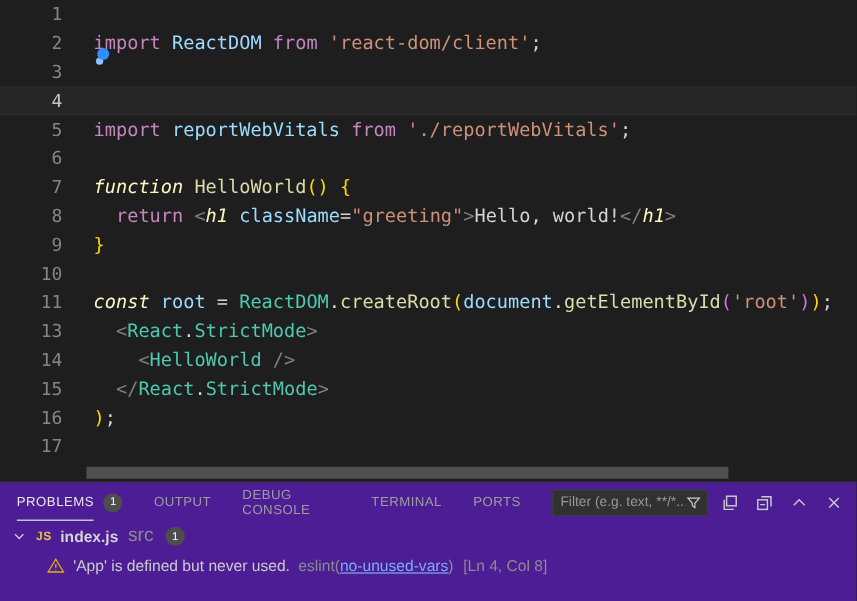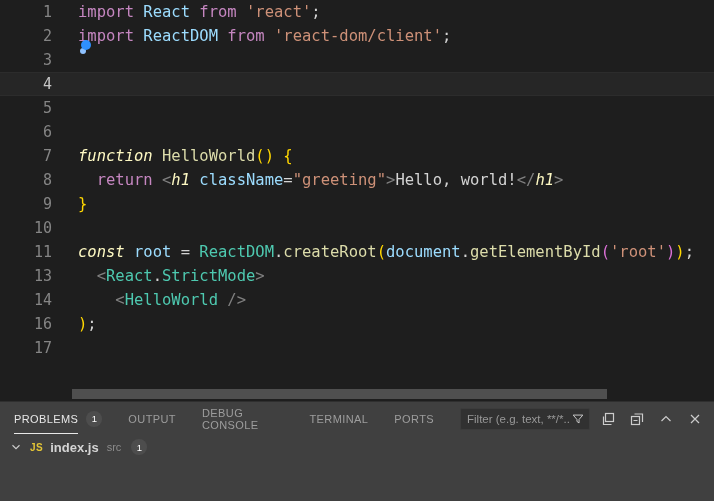--- a/index.html
+++ b/index.html
@@ -23,70 +23,71 @@
   .tk-g { color:#ffd700; } 
   .tk-m { color:#da70d6; } 
   .tk-w { color:#d4d4d4; } 
   .tk-a { color:#808080; } 
   .squiggle { text-decoration:underline wavy #d7ba3d; text-decoration-thickness:1px; text-underline-offset:4px; }
   .cursor { display:inline-block; width:2px; height:18px; background:#aeafad; vertical-align:-4px; margin-left:1px; }
   .presence-dot { position:absolute; left:81px; top:40px; width:10px; height:10px; border-radius:50%; background:#2f8fff; box-shadow:-3px 6px 0 -2px #8fc2ff; }
   .hscrollbar { position:absolute; left:72px; bottom:2px; width:535px; height:10px; background:#4f4f4f; }
 
   
-  .panel { height:100px; background:#404040; border-top:1px solid #2f2f2f; }
+  .panel { height:100px; background:#4c1d95; border-top:1px solid #2f2f2f; }
   .tabbar { display:flex; align-items:center; height:33px; padding:0 8px 0 14px; }
   .tab { display:flex; align-items:center; margin-right:26px; cursor:pointer; }
   .tab-label { color:#9d9d9d; font-size:11px; letter-spacing:.4px; padding:9px 0 8px; border-bottom:1px solid transparent; }
   .tab.active .tab-label { color:#e7e7e7; border-bottom-color:#e7e7e7; }
   .badge { display:inline-flex; align-items:center; justify-content:center; min-width:16px; height:16px; padding:0 4px; border-radius:10px; background:#4d4d4d; color:#ffffff; font-size:9.5px; margin-left:8px; }
   .tab-right { margin-left:auto; display:flex; align-items:center; gap:7px; }
   .filter-box { display:flex; align-items:center; width:130px; height:22px; background:#313131; border:1px solid #3c3c3c; border-radius:2px; padding:0 4px 0 6px; }
   .filter-box input { flex:1; min-width:0; background:transparent; border:none; outline:none; color:#cccccc; font-size:11.5px; font-family:"Liberation Sans",sans-serif; }
   .filter-box input::placeholder { color:#989898; }
   .icon-btn { width:22px; height:22px; display:flex; align-items:center; justify-content:center; border-radius:4px; cursor:pointer; }
   .icon-btn svg { stroke:#cccccc; fill:none; stroke-width:1.2; }
   .filter-box svg { stroke:#cccccc; fill:none; stroke-width:1.1; flex:none; }
 
   
   .prob-file { display:flex; align-items:center; height:24px; padding-left:8px; font-size:13px; color:#cccccc; cursor:pointer;text-align:center; }
   .tree-chev { width:16px; height:16px; display:flex; align-items:center; justify-content:center; }
   .tree-chev svg { stroke:#cccccc; fill:none; stroke-width:1.3; }
   .js-icon { color:#e3c535; font-size:10px; font-weight:bold; margin:0 7px 0 6px; letter-spacing:.5px; }
   .file-name { color:#d4d4d4;font-weight:bold; }
-  .file-path { color:#8c8c8c; margin-left:8px; font-size:11px; }
+  .file-path { color:#8c8c8c; margin-left:8px; font-size:16px; }
   .prob-file .badge { margin-left:10px; }
   .prob-item { display:flex; align-items:center; height:25px; padding-left:39px; font-size:13px; color:#cccccc; cursor:pointer; }
   .warn-icon { display:flex; margin-right:7px; }
   .warn-icon svg { stroke:#ddb100; fill:none; stroke-width:1.2; }
   .prob-msg { color:#cccccc; }
   .prob-src { color:#8c8c8c; margin-left:7px; }
   .prob-link { color:#7cacf8; text-decoration:underline; cursor:pointer; }
   .prob-loc { color:#8c8c8c; margin-left:8px; }
 </style>
 </head>
 <body>
 
 <div class="screen">
 
   <div class="editor">
     <div>
-        <div class="line"><div class="gutter">1</div><div class="code"><span class="tk-p">import </span><span class="tk-v">React</span><span class="tk-w"> </span><span class="tk-p">from </span><span class="tk-s">'react'</span><span class="tk-w">;</span></div></div>
+        <div class="line"><div class="gutter">1</div></div>
         <div class="line"><div class="gutter">2</div><div class="code"><span class="tk-p">import </span><span class="tk-v">ReactDOM</span><span class="tk-w"> </span><span class="tk-p">from </span><span class="tk-s">'react-dom/client'</span><span class="tk-w">;</span></div></div>
         <div class="line"><div class="gutter">3</div></div>
         <div class="line current"><div class="gutter">4</div></div>
-        <div class="line"><div class="gutter">5</div></div>
+        <div class="line"><div class="gutter">5</div><div class="code"><span class="tk-p">import </span><span class="tk-v">reportWebVitals</span><span class="tk-w"> </span><span class="tk-p">from </span><span class="tk-s">'./reportWebVitals'</span><span class="tk-w">;</span></div></div>
         <div class="line"><div class="gutter">6</div><div class="code"></div></div>
         <div class="line"><div class="gutter">7</div><div class="code"><span class="tk-b">function </span><span class="tk-f">HelloWorld</span><span class="tk-g">()</span><span class="tk-w"> </span><span class="tk-g">{</span></div></div>
         <div class="line"><div class="gutter">8</div><div class="code"><span class="tk-w">  </span><span class="tk-p">return </span><span class="tk-a">&lt;</span><span class="tk-b">h1</span><span class="tk-w"> </span><span class="tk-v">className</span><span class="tk-w">=</span><span class="tk-s">"greeting"</span><span class="tk-a">&gt;</span><span class="tk-w">Hello, world!</span><span class="tk-a">&lt;/</span><span class="tk-b">h1</span><span class="tk-a">&gt;</span></div></div>
         <div class="line"><div class="gutter">9</div><div class="code"><span class="tk-g">}</span></div></div>
         <div class="line"><div class="gutter">10</div><div class="code"></div></div>
         <div class="line"><div class="gutter">11</div><div class="code"><span class="tk-b">const </span><span class="tk-v">root</span><span class="tk-w"> = </span><span class="tk-t">ReactDOM</span><span class="tk-w">.</span><span class="tk-f">createRoot</span><span class="tk-g">(</span><span class="tk-v">document</span><span class="tk-w">.</span><span class="tk-f">getElementById</span><span class="tk-m">(</span><span class="tk-s">'root'</span><span class="tk-m">)</span><span class="tk-g">)</span><span class="tk-w">;</span></div></div>
         <div class="line"><div class="gutter">13</div><div class="code"><span class="tk-w">  </span><span class="tk-a">&lt;</span><span class="tk-t">React</span><span class="tk-w">.</span><span class="tk-t">StrictMode</span><span class="tk-a">&gt;</span></div></div>
         <div class="line"><div class="gutter">14</div><div class="code"><span class="tk-w">    </span><span class="tk-a">&lt;</span><span class="tk-t">HelloWorld</span><span class="tk-w"> </span><span class="tk-a">/&gt;</span></div></div>
+        <div class="line"><div class="gutter">15</div><div class="code"><span class="tk-w">  </span><span class="tk-a">&lt;/</span><span class="tk-t">React</span><span class="tk-w">.</span><span class="tk-t">StrictMode</span><span class="tk-a">&gt;</span></div></div>
         <div class="line"><div class="gutter">16</div><div class="code"><span class="tk-g">)</span><span class="tk-w">;</span></div></div>
         <div class="line"><div class="gutter">17</div><div class="code"></div></div>
       </div>
     <div class="presence-dot"></div>
     <div class="hscrollbar"></div>
   </div>
 
   <div class="panel">
     <div class="tabbar">
       <div style="display:flex;align-items:center;">
@@ -144,14 +145,25 @@
         <svg width="14" height="14" viewBox="0 0 16 16">
             <path d="M4 6l4 4 4-4"></path>
           </svg>
       </span>
       <span class="js-icon">JS</span>
       <span class="file-name">index.js</span>
       <span class="file-path">src</span>
       <span class="badge">1</span>
     </div>
 
+    <div class="prob-item">
+      <span class="warn-icon">
+        <svg width="15" height="15" viewBox="0 0 16 16">
+          <path d="M8 2.2L14.8 13.5H1.2z"></path>
+          <path d="M8 6.5v3.2M8 11.4v.8"></path>
+        </svg>
+      </span>
+      <span class="prob-msg">'App' is defined but never used.</span>
+      <span class="prob-src"><span>eslint(</span><a class="prob-link">no-unused-vars</a><span>)</span></span>
+      <span class="prob-loc">[Ln 4, Col 8]</span>
+    </div>
   </div>
 </div>
 
 </body></html>

